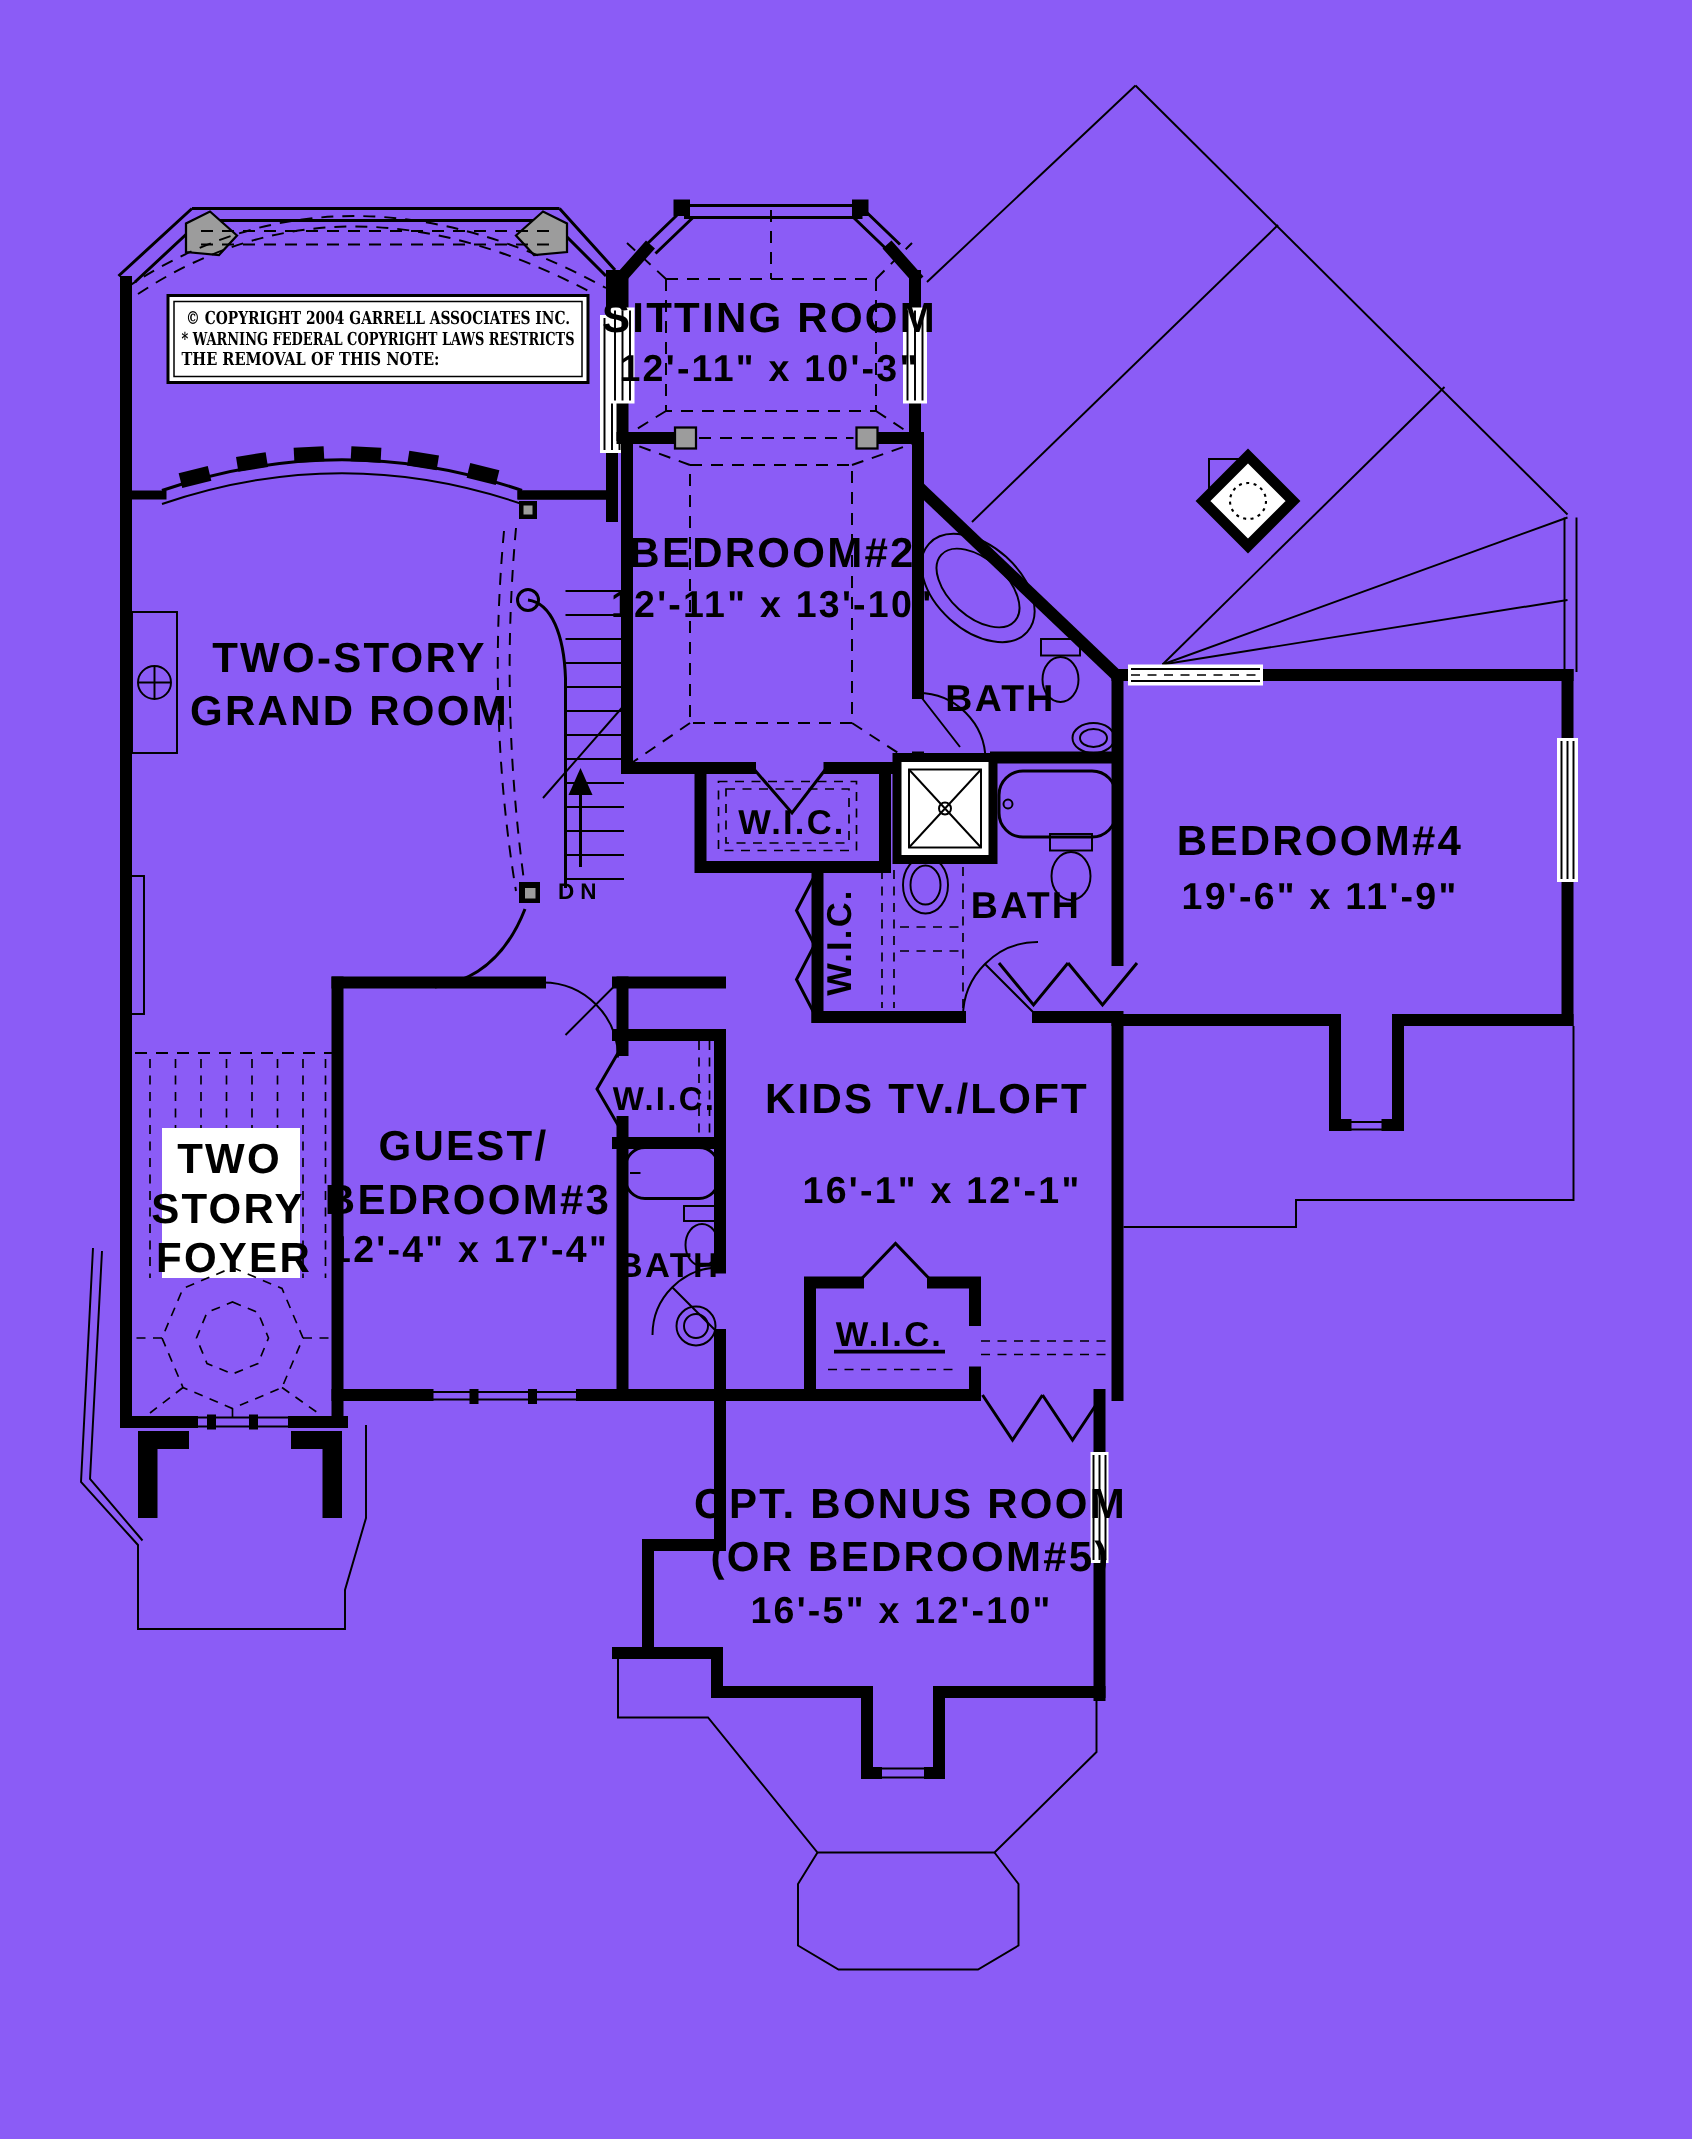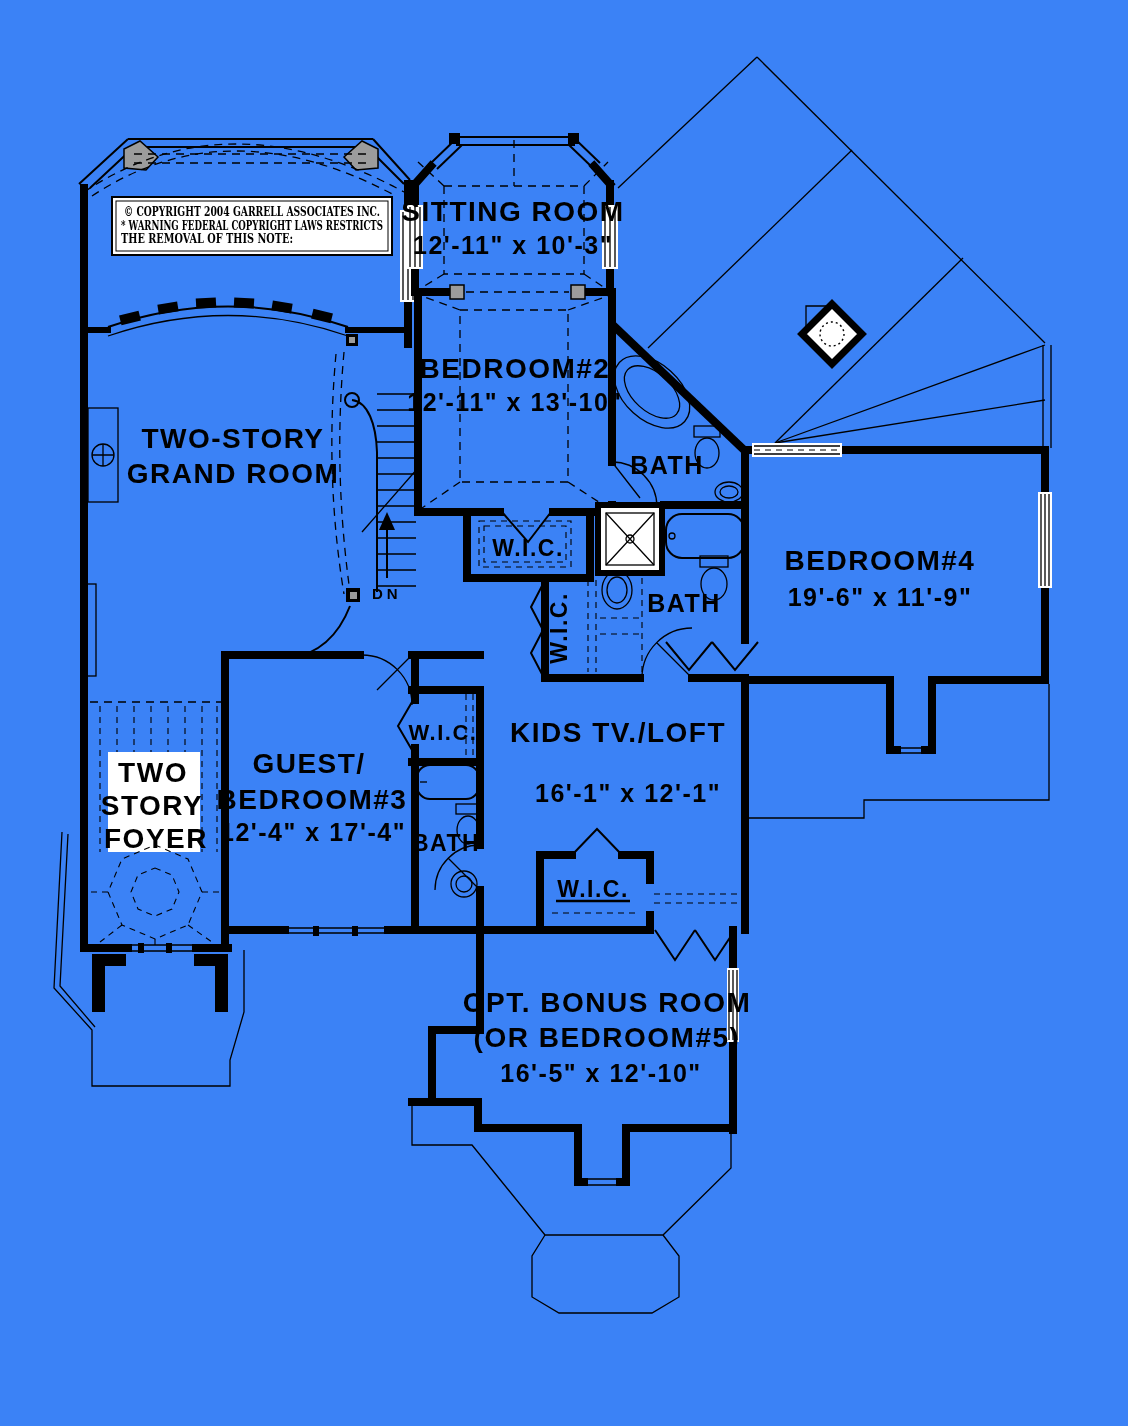--- a/index.html
+++ b/index.html
@@ -1,16 +1,16 @@
 <!DOCTYPE html>
 <html><head>
 <meta charset="utf-8">
 <style>
   html,body{margin:0;padding:0;background:#ffffff;}
-  .canvas{position:relative;width:1128px;height:1426px;background:#3b82f6;overflow:hidden;}
+  .canvas{position:relative;width:1128px;height:1426px;background:#8b5cf6;overflow:hidden;}
   svg{position:absolute;inset:0;}
   .w8{stroke:#000;stroke-width:8;fill:none;stroke-linecap:square}
   .w6{stroke:#000;stroke-width:6;fill:none;stroke-linecap:square}
   .t{stroke:#000;stroke-width:1.3;fill:none}
   .t2{stroke:#000;stroke-width:2;fill:none}
   .dash{stroke:#000;stroke-width:1.3;fill:none;stroke-dasharray:8 6}
   .dashf{stroke:#000;stroke-width:1.1;fill:none;stroke-dasharray:6 5}
   .lbl{font-family:"Liberation Sans",sans-serif;font-weight:bold;letter-spacing:1.5px;fill:#000}
   .f28{font-size:28px}.f25{font-size:25px}.f23{font-size:23px}.f22{font-size:22px}
   .ctr{text-anchor:middle}

